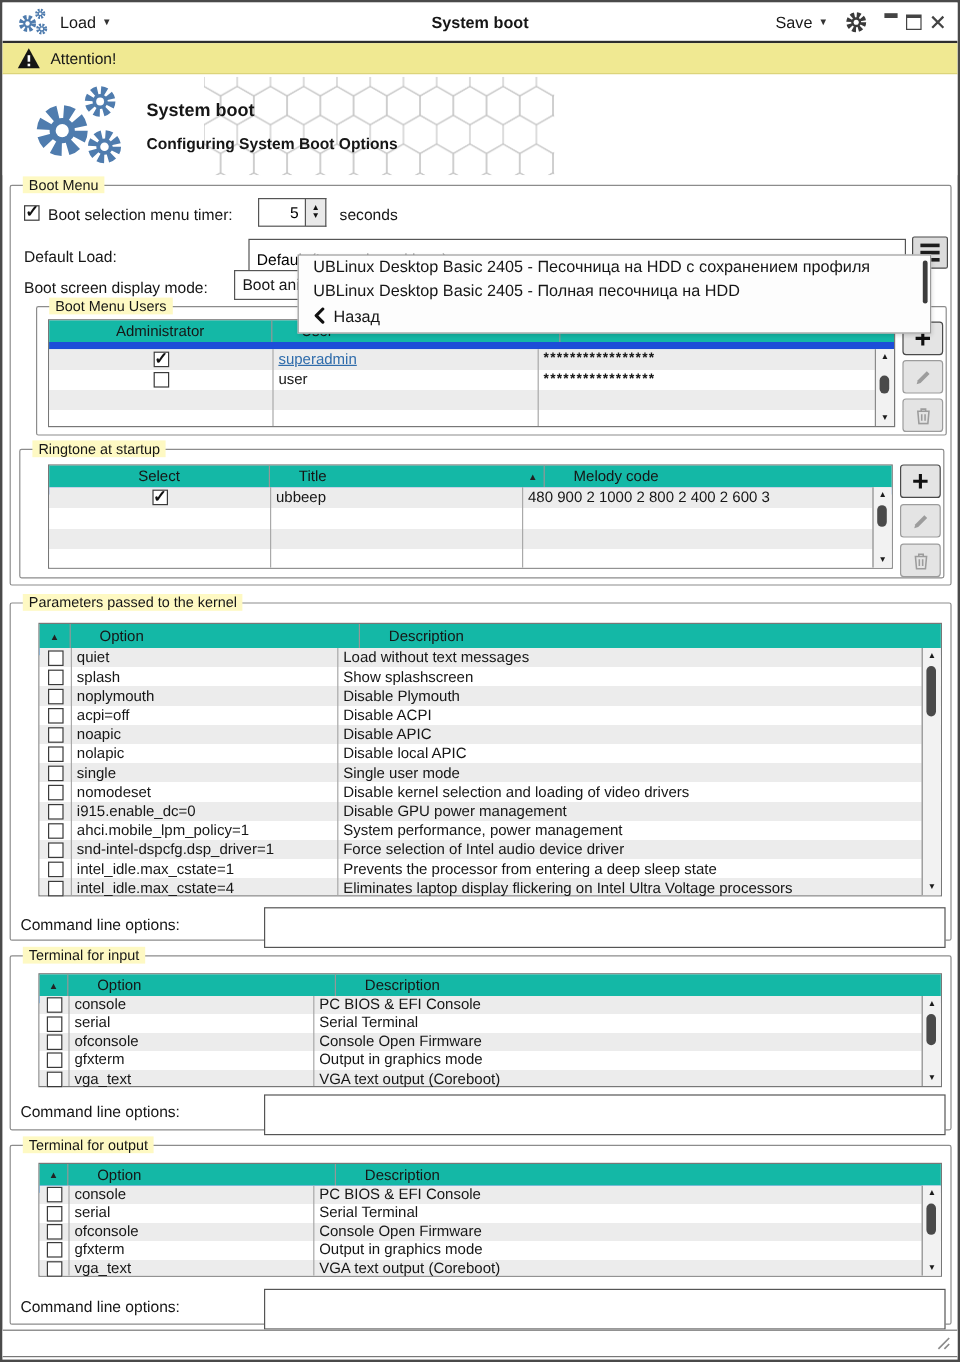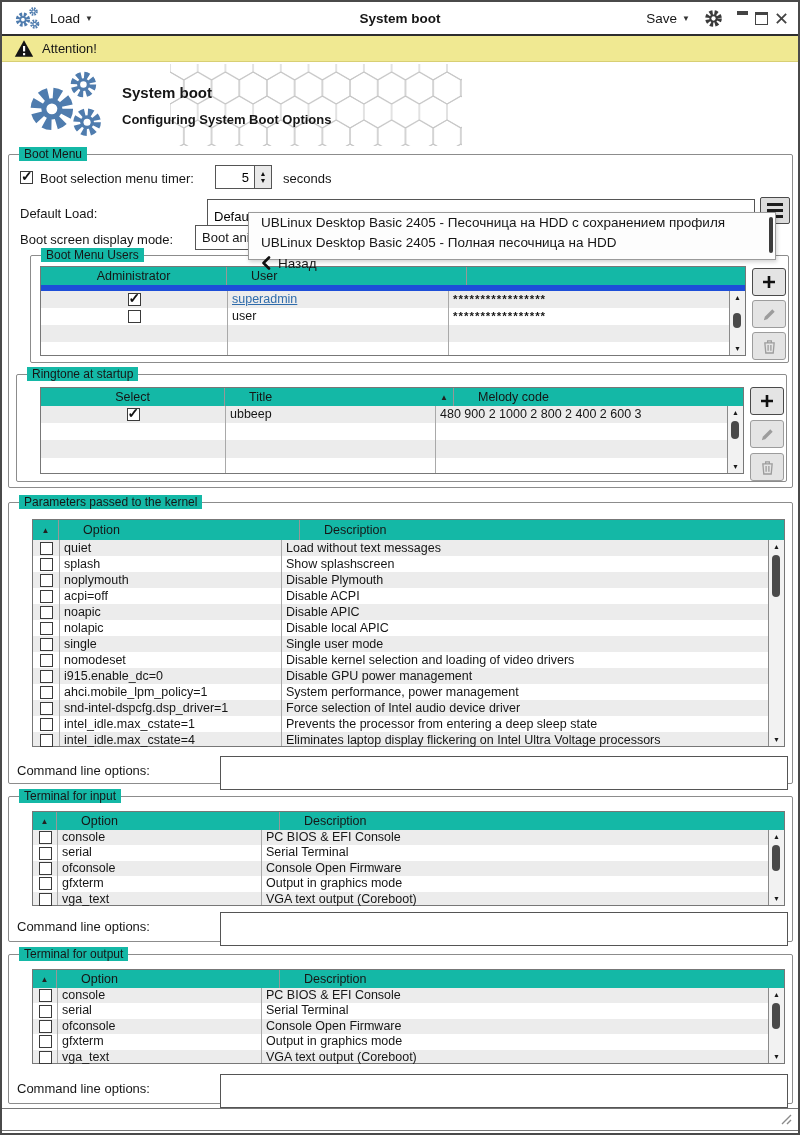--- a/index.html
+++ b/index.html
@@ -23,21 +23,21 @@
 
   
   .apphead{position:absolute;left:0;top:60px;width:100%;height:84px;background:#fff;}
   .hexbg{position:absolute;left:168px;top:2px;width:292px;height:82px;}
   .logo{position:absolute;left:18px;top:8px;color:#4f7cae;}
   .apphead .t1{position:absolute;left:120px;top:22px;font-size:15px;font-weight:bold;z-index:2;}
   .apphead .t2{position:absolute;left:120px;top:50px;font-size:13px;font-weight:bold;z-index:2;}
 
   
   .grp{position:absolute;border:1px solid #8c8c8c;border-radius:2px;box-sizing:border-box;}
-  .grp>.legend{position:absolute;top:-8px;left:10px;background:#14b8a6;padding:0 5px;font-size:12px;line-height:14px;white-space:nowrap;}
+  .grp>.legend{position:absolute;top:-8px;left:10px;background:#fef9c3;padding:0 5px;font-size:12px;line-height:14px;white-space:nowrap;}
 
   .lbl{position:absolute;font-size:13px;white-space:nowrap;text-align:center;}
 
   
   .cb{width:13px;height:13px;border:1.6px solid #3a3a3a;background:#fff;display:inline-block;position:relative;box-sizing:border-box;vertical-align:middle;}
   .cb.checked::after{content:"\2713";position:absolute;left:0;top:-4px;font-size:14px;font-weight:bold;color:#111;}
   .txt{position:absolute;border:1px solid #555;background:#fff;font-size:13px;padding:16px 6px;box-sizing:border-box;font-family:"Liberation Sans",sans-serif;}
   .spin{position:absolute;display:flex;}
   .spin input{width:40px;height:24px;border:1px solid #555;text-align:right;padding:0 5px;font-size:13px;box-sizing:border-box;font-family:"Liberation Sans",sans-serif;}
   .spin .arrows{width:17px;height:24px;border:1px solid #555;border-left:none;background:#e9e9e9;display:flex;flex-direction:column;align-items:center;justify-content:center;box-sizing:border-box;}
@@ -70,21 +70,21 @@
   .vscroll{position:absolute;top:0;right:0;bottom:0;width:16px;background:#f2f2f2;border-left:1px solid #8a8a8a;display:flex;flex-direction:column;box-sizing:border-box;}
   .sb-btn{height:13px;display:flex;align-items:center;justify-content:center;font-size:7px;color:#1a1a1a;}
   .sb-track{flex:1;position:relative;}
   .sb-thumb{position:absolute;left:3px;width:8px;background:#4a4a4a;border-radius:4px;}
 
   
   .btn-sq{position:absolute;width:34px;height:28px;border:1px solid #9c9c9c;border-radius:3px;background:#e4e4e4;display:flex;align-items:center;justify-content:center;box-sizing:border-box;}
   .btn-sq.enabled{border-color:#4a4a4a;}
 
   
-  .dropdown{position:absolute;left:246px;top:210px;width:528px;height:48px;background:#fdfdfd;border:1px solid #9a9a9a;z-index:60;box-sizing:border-box;box-shadow:1px 2px 4px rgba(0,0,0,.18);}
+  .dropdown{position:absolute;left:246px;top:210px;width:528px;height:66px;background:#fdfdfd;border:1px solid #9a9a9a;z-index:60;box-sizing:border-box;box-shadow:1px 2px 4px rgba(0,0,0,.18);}
   .dd-item{height:20px;line-height:20px;padding-left:12px;font-size:13.5px;white-space:nowrap;overflow:hidden;}
   .dd-back{display:flex;align-items:center;gap:7px;height:20px;padding-left:12px;font-size:13.5px;}
   .dd-thumb{position:absolute;right:2px;top:4px;width:4px;height:36px;background:#3c3c3c;border-radius:2px;}
 
   
   .statusbar{position:absolute;left:0;top:1106px;width:796px;height:23px;border-top:1px solid #777;border-bottom:1px solid #777;background:#fff;box-sizing:border-box;}
   .grip{position:absolute;right:4px;bottom:3px;}
 </style>
 </head>
 <body>

